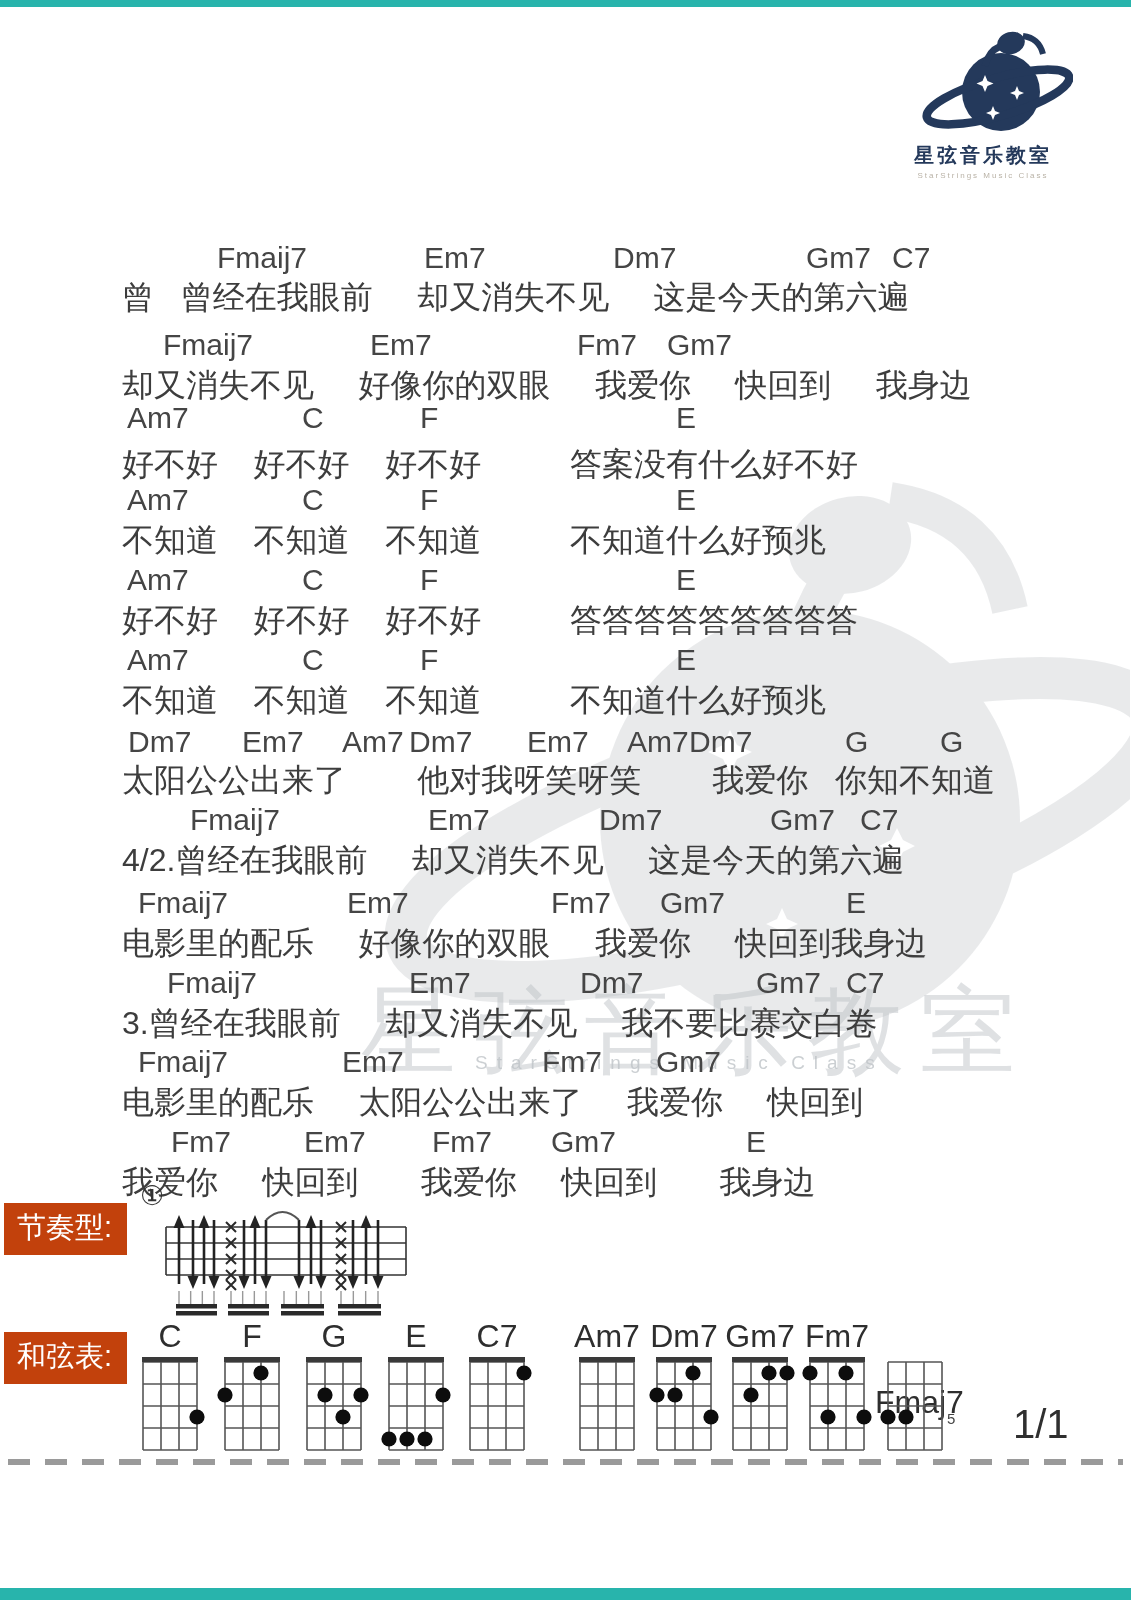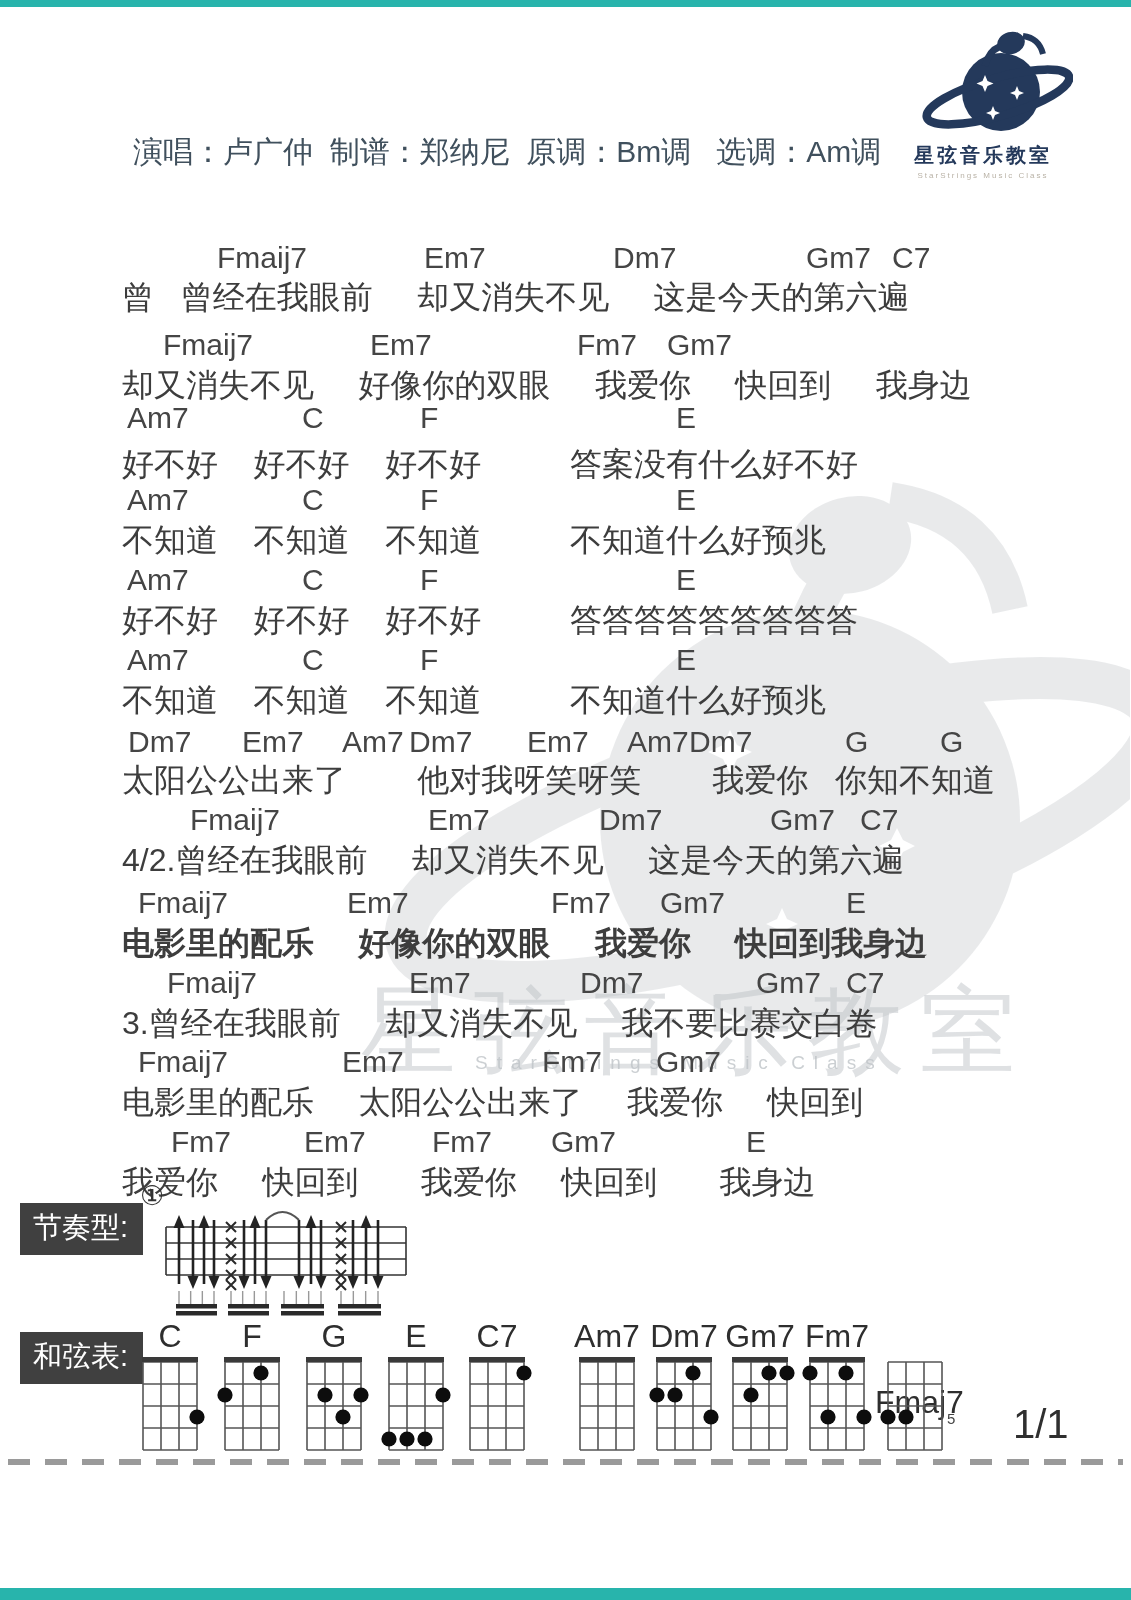--- a/index.html
+++ b/index.html
@@ -19,21 +19,21 @@
          color:#243a56;z-index:2;letter-spacing:0;}
   .credits{position:absolute;left:133px;top:132px;font-size:30px;color:#40505d;z-index:2;white-space:pre;}
   .logo{position:absolute;left:893px;top:18px;width:180px;z-index:2;text-align:center;}
   .logo-name{font-size:20px;font-weight:700;letter-spacing:3px;color:#24395b;margin-top:2px;}
   .logo-sub{font-size:8px;letter-spacing:2px;color:#b9b2a6;margin-top:2px;}
   
   .chord-row{position:absolute;left:0;width:1131px;height:36px;z-index:1;}
   .chord{position:absolute;font-size:30px;color:#454545;white-space:nowrap;}
   .lyric-row{position:absolute;left:122px;font-size:32px;color:#3d3d3d;z-index:1;white-space:pre;}
   
-  .sec-label{position:absolute;left:20px;background:#404040;color:#ffffff;font-size:29px;
+  .sec-label{position:absolute;left:4px;background:#c2410c;color:#ffffff;font-size:29px;
              padding:5px 15px 7px 13px;z-index:1;}
   .rl{top:1203px;}
   .cl{top:1332px;}
   .variant{position:absolute;left:140px;top:1180px;font-size:27px;color:#333;z-index:1;}
   #rhythm-svg{position:absolute;left:158px;top:1178px;z-index:1;}
   
   .dg-label{position:absolute;width:80px;text-align:center;font-size:32px;color:#2e2e2e;z-index:1;}
   .dg-svg{position:absolute;z-index:1;}
   .pageno{position:absolute;left:1013px;top:1402px;font-size:40px;color:#2f2f2f;z-index:1;}
   .dash{position:absolute;left:8px;top:1459px;width:1115px;height:6px;z-index:1;
@@ -55,21 +55,20 @@
       <g fill="#ffffff" stroke="none">
         <path d="M440,300 l7,15 15,7 -15,7 -7,15 -7,-15 -15,-7 15,-7 z"></path>
         <path d="M607,398 l6,12 12,6 -12,6 -6,12 -6,-12 -12,-6 12,-6 z"></path>
         <path d="M492,478 l5,11 11,5 -11,5 -5,11 -5,-11 -11,-5 11,-5 z"></path>
       </g>
     </g>
   </svg>
   <div class="ghost-cjk">星弦音乐教室</div>
   <div class="ghost-latin">StarStrings Music Class</div>
 
-  <div class="credits">演唱：卢广仲  制谱：郑纳尼  原调：Bm调   选调：Am调</div>
 
   <div class="logo">
     <svg width="180" height="118" viewBox="0 0 180 118">
       <g fill="#24395b" stroke="#24395b">
         <circle cx="108" cy="74" r="39" stroke="none"></circle>
         <ellipse cx="105" cy="79" rx="74" ry="19" transform="rotate(-16 105 79)" fill="none" stroke-width="8.5"></ellipse>
         <ellipse cx="118" cy="25" rx="14" ry="11" transform="rotate(-15 118 25)" stroke="none"></ellipse>
         <path d="M106,29 Q96,33 92,48" fill="none" stroke-width="7"></path>
         <path d="M130,18 Q146,20 150,36" fill="none" stroke-width="6"></path>
         <g fill="#ffffff" stroke="none">
@@ -147,21 +146,21 @@
         <span class="chord" style="left: 860px;">C7</span>
       </div>
       <div class="lyric-row" style="top: 839px;">4/2.曾经在我眼前     却又消失不见     这是今天的第六遍</div>
       <div class="chord-row" style="top: 886px;">
         <span class="chord" style="left: 138px;">Fmaij7</span>
         <span class="chord" style="left: 347px;">Em7</span>
         <span class="chord" style="left: 551px;">Fm7</span>
         <span class="chord" style="left: 660px;">Gm7</span>
         <span class="chord" style="left: 846px;">E</span>
       </div>
-      <div class="lyric-row" style="top: 922px; font-weight: bold;">电影里的配乐     好像你的双眼     我爱你     快回到我身边</div>
+      <div class="lyric-row" style="top: 922px;">电影里的配乐     好像你的双眼     我爱你     快回到我身边</div>
       <div class="chord-row" style="top: 966px;">
         <span class="chord" style="left: 167px;">Fmaij7</span>
         <span class="chord" style="left: 409px;">Em7</span>
         <span class="chord" style="left: 580px;">Dm7</span>
         <span class="chord" style="left: 756px;">Gm7</span>
         <span class="chord" style="left: 846px;">C7</span>
       </div>
       <div class="lyric-row" style="top: 1002px;">3.曾经在我眼前     却又消失不见     我不要比赛交白卷</div>
       <div class="chord-row" style="top: 1045px;">
         <span class="chord" style="left: 138px;">Fmaij7</span>

